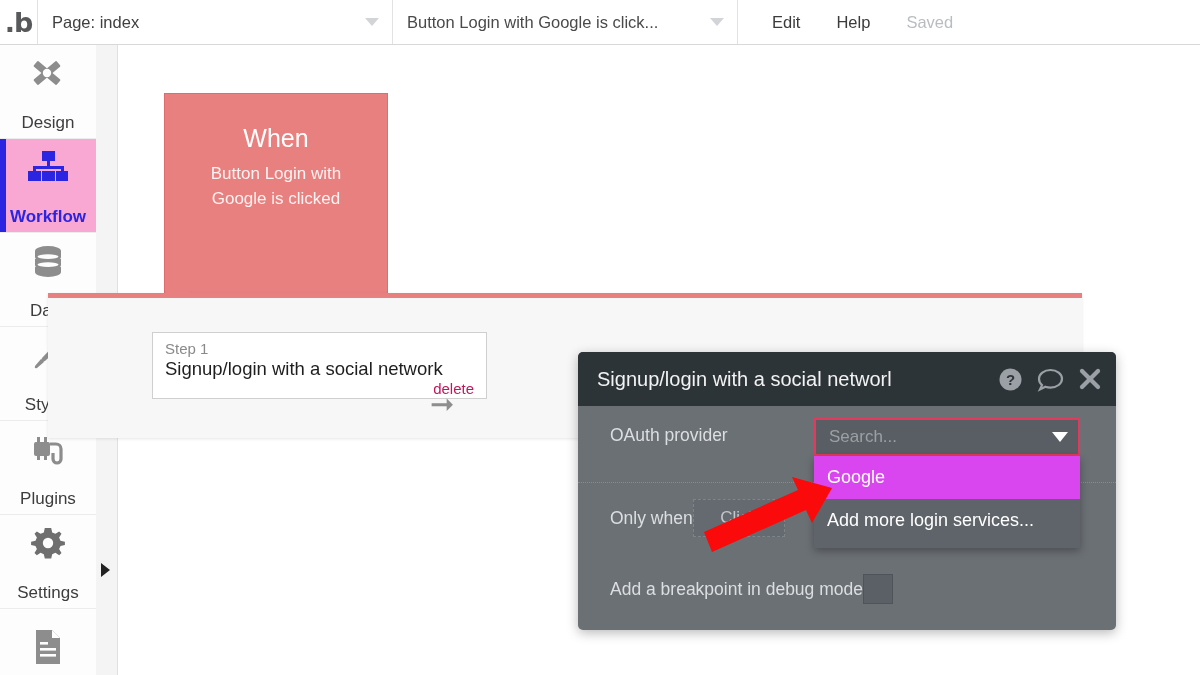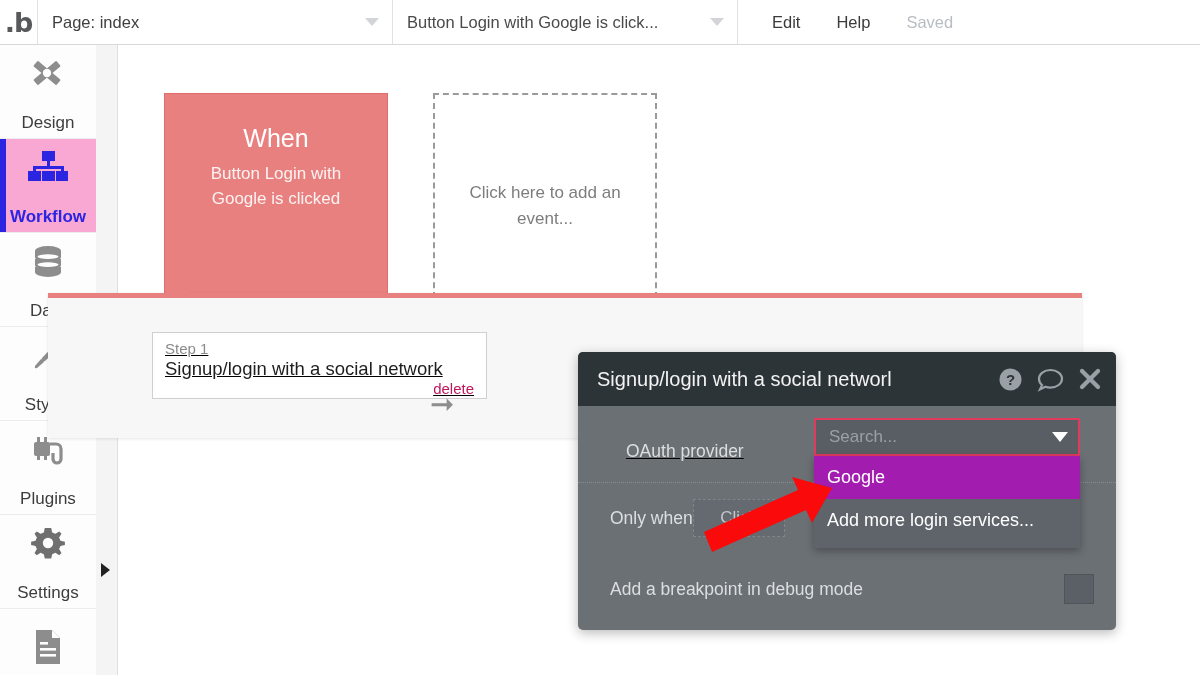--- a/index.html
+++ b/index.html
@@ -117,21 +117,20 @@
   .wf-pointer {
     position: absolute; left: 165px; top: 280px;
     width: 0; height: 0;
     border-left: 13px solid transparent; border-right: 13px solid transparent;
     border-bottom: 14px solid #e8807f;
   }
   .step-card {
     position: absolute; left: 152px; top: 332px; width: 335px; height: 67px;
     background: #ffffff; border: 1px solid #cfcfcf;
     padding: 7px 12px 0 12px;
-    text-decoration: underline;
   }
   .step-num { font-size: 15px; color: #8a8a8a; }
   .step-name { font-size: 18.5px; color: #1e1e1e; margin-top: 1px; }
   .step-del { font-size: 15px; color: #be185d; text-align: right; margin-top: 0px; }
   .step-arrow {
     position: absolute; left: 430px; top: 390px;
     font-size: 29px; color: #8e8e8e; line-height: 1;
     font-family: "DejaVu Sans", sans-serif;
   }
 
@@ -146,21 +145,21 @@
   .modal-head {
     height: 54px; background: #2d3438;
     border-radius: 5px 5px 0 0;
     display: flex; align-items: center; padding: 0 14px 0 19px;
   }
   .modal-title {
     flex: 1; font-size: 20px; color: #f2f2f2; white-space: nowrap; overflow: hidden;
   }
   .head-icons { display: flex; align-items: center; gap: 14px; }
   .hicon { display: flex; align-items: center; justify-content: center; }
-  .modal-body { position: relative; padding: 16px; height: 171px; text-decoration: underline; }
+  .modal-body { position: relative; padding: 0; height: 171px; }
 
   .row-oauth {
     position: relative; height: 58px; display: flex; align-items: center; padding-left: 32px;
   }
   .field-label { font-size: 17.5px; color: #dcdfe1; }
   .row-sep {
     position: absolute; left: 0; right: 0; top: 76px;
     border-top: 1px dotted #878c90;
   }
   .row-onlywhen {
@@ -168,21 +167,21 @@
     display: flex; align-items: center; gap: 0;
   }
   .click-field {
     width: 92px; height: 38px; background: #646a6f;
     border: 1px dashed #7e858a;
     display: flex; align-items: center; justify-content: center;
     font-size: 17px; color: #c3c7ca;
   }
   .row-breakpoint {
     position: absolute; left: 32px; top: 168px; right: 22px;
-    display: flex; align-items: center; justify-content: space-between;
+    display: flex; align-items: center; 
   }
   .row-breakpoint .txt { font-size: 17.5px; color: #dcdfe1; }
   .checkbox {
     width: 30px; height: 30px; background: #5a6065; border: 1px solid #4e5459;
   }
 
   
   .dd-wrap { position: absolute; left: 236px; top: 12px; width: 266px; }
   .dd-control {
     height: 38px; background: #585e63; border: 2px solid #e23a5c;
@@ -196,21 +195,21 @@
   }
   .dd-list {
     background: #5e6469;
     box-shadow: 0 3px 8px rgba(0,0,0,0.30);
     padding-bottom: 6px;
   }
   .dd-opt {
     height: 43px; display: flex; align-items: center; padding-left: 13px;
     font-size: 18px; color: #ffffff;
   }
-  .dd-opt.hl { background: #a21caf; }
+  .dd-opt.hl { background: #d946ef; }
 
   
   .annot { position: absolute; left: 700px; top: 470px; width: 150px; height: 90px; pointer-events: none; }
 </style>
 </head>
 <body>
 
 <div id="app">
 
   <div class="topbar">
@@ -352,23 +351,20 @@
   <div class="sidestrip"></div>
   <div class="flyout-arrow"></div>
 
   <div class="canvas">
 
     <div class="when-box">
       <div class="when-title">When</div>
       <div class="when-sub">Button Login with Google is clicked</div>
     </div>
 
-    <div class="add-event-box">
-      <span>Click here to add an event...</span>
-    </div>
   </div>
 
   <div class="wf-panel"></div>
   <div class="wf-pointer"></div>
 
   <div class="step-card">
     <div class="step-num">Step 1</div>
     <div class="step-name">Signup/login with a social network</div>
     <div class="step-del">delete</div>
   </div>

